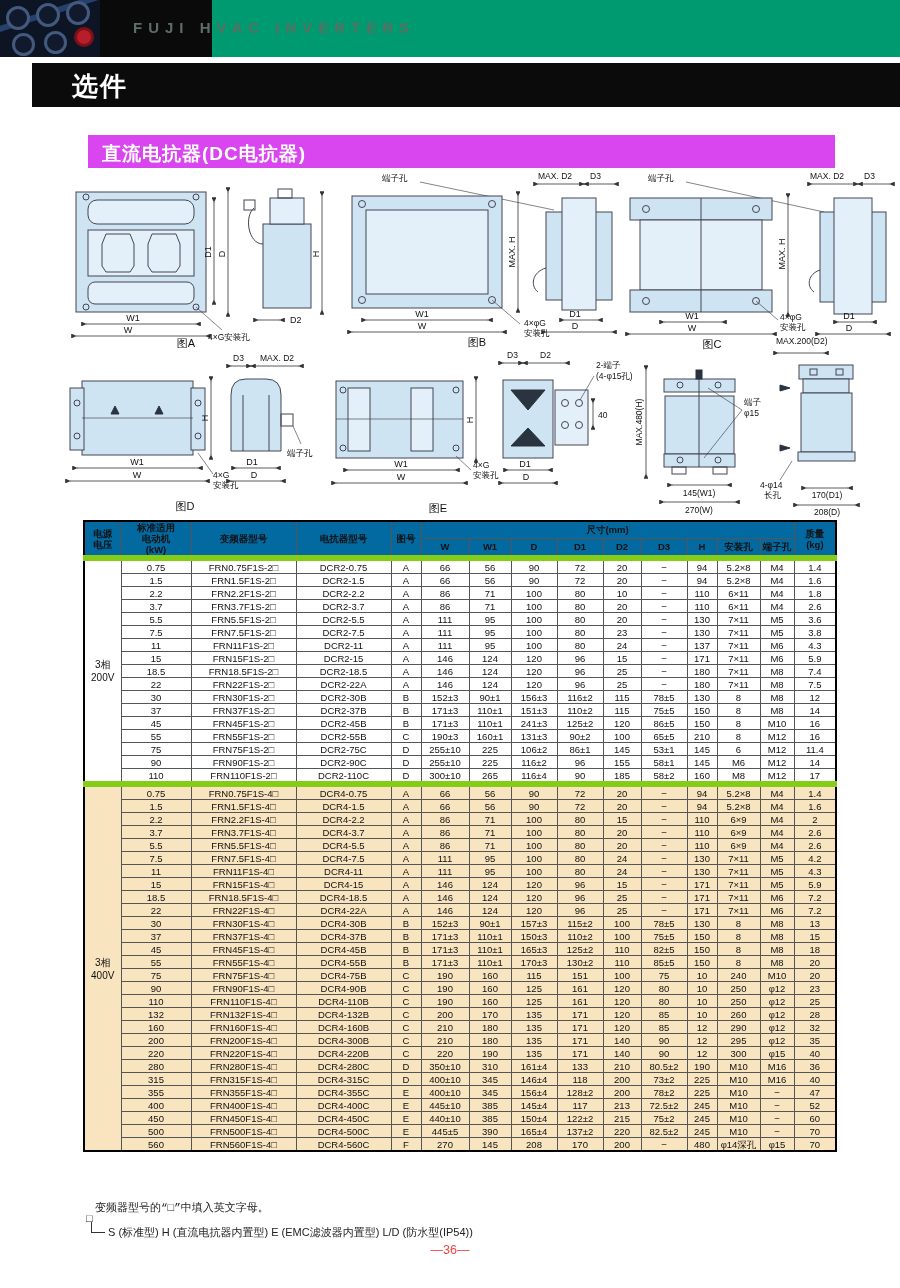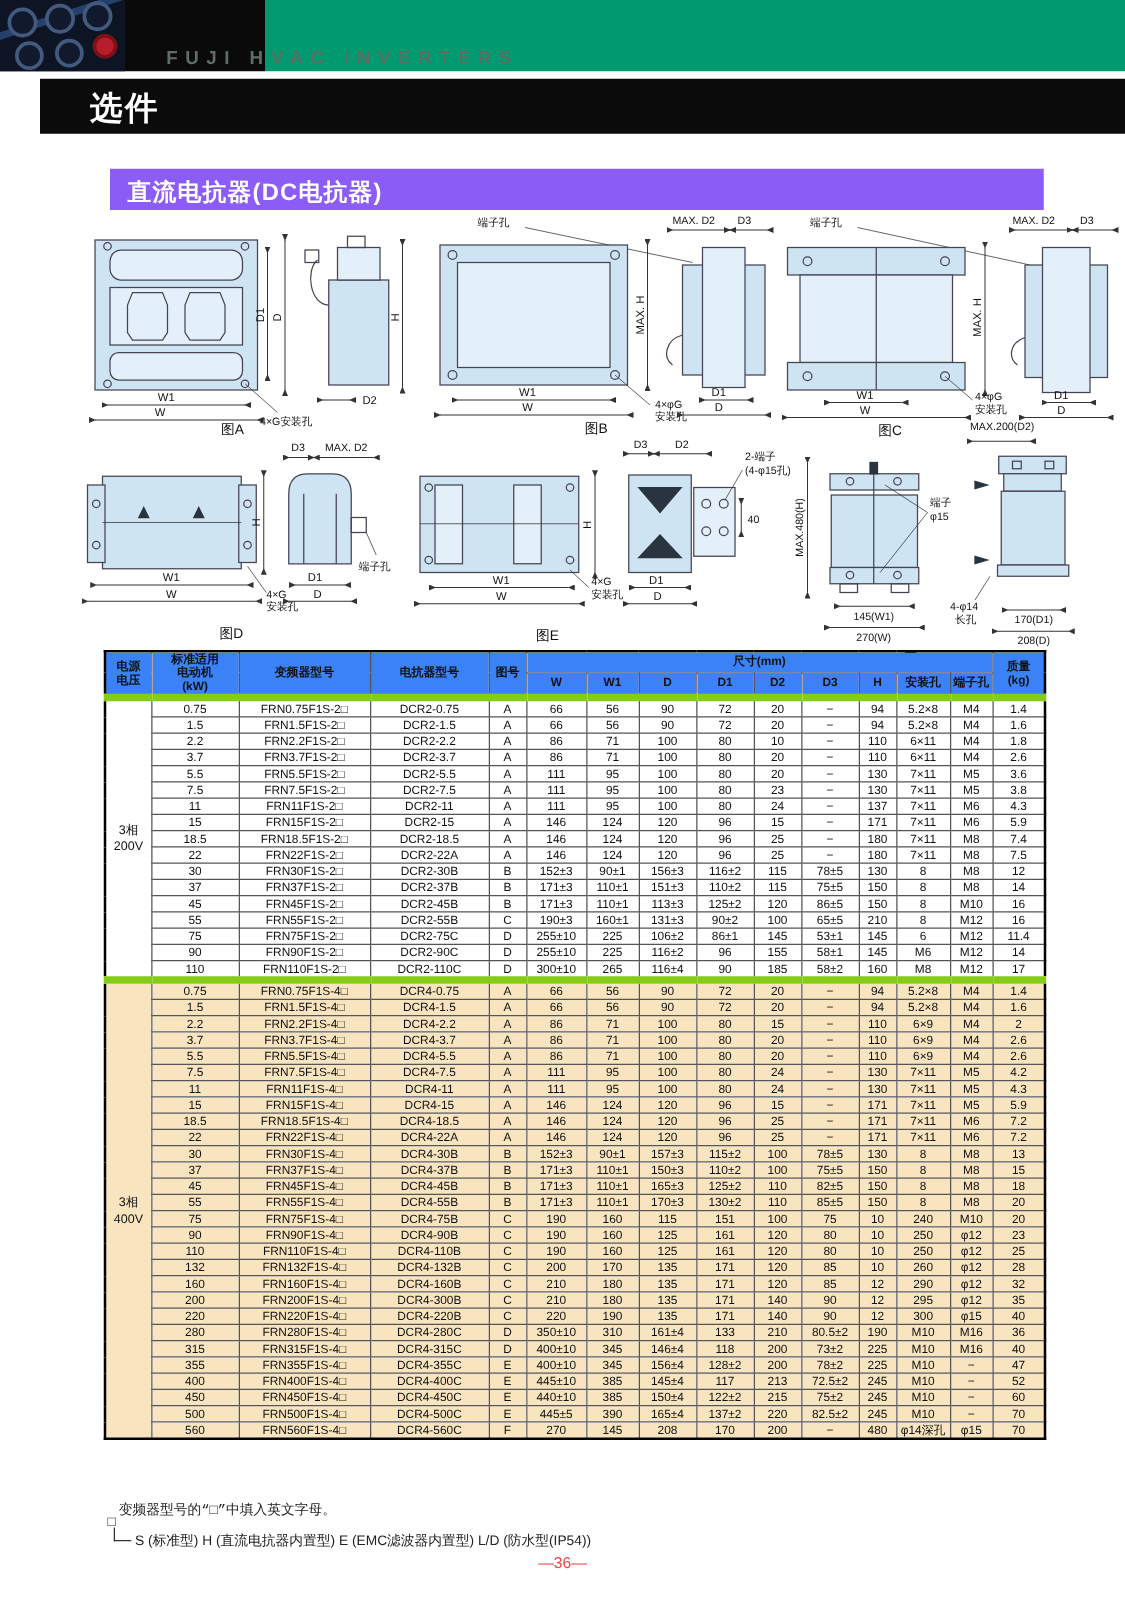--- a/index.html
+++ b/index.html
@@ -3,51 +3,51 @@
 <meta charset="utf-8">
 <style>
   html,body{margin:0;padding:0;background:#fff;}
   #page{position:relative;width:900px;height:1288px;background:#fff;overflow:hidden;
         font-family:"Liberation Sans", sans-serif;color:#222;}
 
   
   .topbar-black{position:absolute;left:0;top:0;width:212px;height:57px;background:#0a0a0a;}
   .topbar-green{position:absolute;left:212px;top:0;width:688px;height:57px;background:#009a70;}
   .brand{position:absolute;left:133px;top:19px;font-size:15px;font-weight:bold;
-         letter-spacing:6px;color:#5d6e65;white-space:nowrap;margin-top:19px;}
+         letter-spacing:6px;color:#5d6e65;white-space:nowrap;}
   .photo{position:absolute;left:0;top:0;width:100px;height:57px;background:#0d1524;overflow:hidden;}
   .photo .streak{position:absolute;left:-20px;top:8px;width:150px;height:6px;background:#24406b;transform:rotate(-18deg);}
   .knob{position:absolute;border-radius:50%;background:#101a2c;border:3px solid #43597e;}
   .knob.red{background:#b51e2a;border-color:#7e1018;}
 
   .optbar{position:absolute;left:0;top:63px;width:900px;height:44px;background:#0b0b0b;margin-left:32px;}
   .optbar .t{position:absolute;left:40px;top:6px;font-size:26px;font-weight:bold;color:#fff;letter-spacing:2px;}
 
-  .section-bar{position:absolute;left:88px;top:135px;width:747px;height:33px;background:#8b5cf6;}
+  .section-bar{position:absolute;left:88px;top:135px;width:747px;height:33px;background:#d946ef;}
   .section-bar .t{position:absolute;left:14px;top:6px;font-size:19px;font-weight:bold;color:#fff;letter-spacing:1px;}
 
   
   .diag{position:absolute;}
   .bl{fill:#cfe4f2;stroke:#445;stroke-width:1;}
   .bl2{fill:#e4f0f9;stroke:#445;stroke-width:1;}
   .pt{fill:none;stroke:#445;stroke-width:1;}
   .dk{fill:#2a3340;stroke:#2a3340;}
   .dim{stroke:#333;stroke-width:0.8;marker-start:url(#ar);marker-end:url(#ar);}
   .thin{stroke:#333;stroke-width:0.6;}
   .dt{font-size:9px;fill:#111;}
   .st{font-size:8.5px;fill:#111;}
   .ct{font-size:11px;fill:#111;}
   text{font-family:"Liberation Sans",sans-serif;}
 
   
   .spec-table{position:absolute;left:83px;top:520px;width:752px;border-collapse:collapse;
               table-layout:fixed;font-size:9.5px;text-align:center;color:#111;border:2px solid #000;}
   .spec-table th,.spec-table td{border:1px solid #555;padding:0 1px;height:12px;
               line-height:11px;overflow:hidden;white-space:nowrap;}
-  .spec-table thead th{background:#3b82f6;font-weight:bold;font-size:9.5px;white-space:pre-line;line-height:11px;}
+  .spec-table thead th{background:#0369a1;font-weight:bold;font-size:9.5px;white-space:pre-line;line-height:11px;}
   .spec-table thead tr:last-child th{border-bottom:2px solid #000;}
   .spec-table tr.sec-first td{border-top:6px solid #84cc16;}
   .spec-table tr.v400 td{background:#f8e4be;}
   .spec-table td.vcell{white-space:pre-line;vertical-align:middle;font-size:10px;line-height:13px;}
 
   
   .fn{position:absolute;font-size:11px;color:#222;white-space:nowrap;}
   .lshape{position:absolute;left:91px;top:1222px;width:13px;height:10px;
           border-left:1.5px solid #333;border-bottom:1.5px solid #333;}
   .pageno{position:absolute;left:0;top:1243px;width:900px;text-align:center;font-size:12.5px;color:#ef4444;}
@@ -545,21 +545,21 @@
           <td>M8</td>
           <td>14</td>
         </tr>
         <tr class="v200">
           <td>45</td>
           <td>FRN45F1S-2□</td>
           <td>DCR2-45B</td>
           <td>B</td>
           <td>171±3</td>
           <td>110±1</td>
-          <td>113±3</td>
+          <td>241±3</td>
           <td>125±2</td>
           <td>120</td>
           <td>86±5</td>
           <td>150</td>
           <td>8</td>
           <td>M10</td>
           <td>16</td>
         </tr>
         <tr class="v200">
           <td>55</td>

